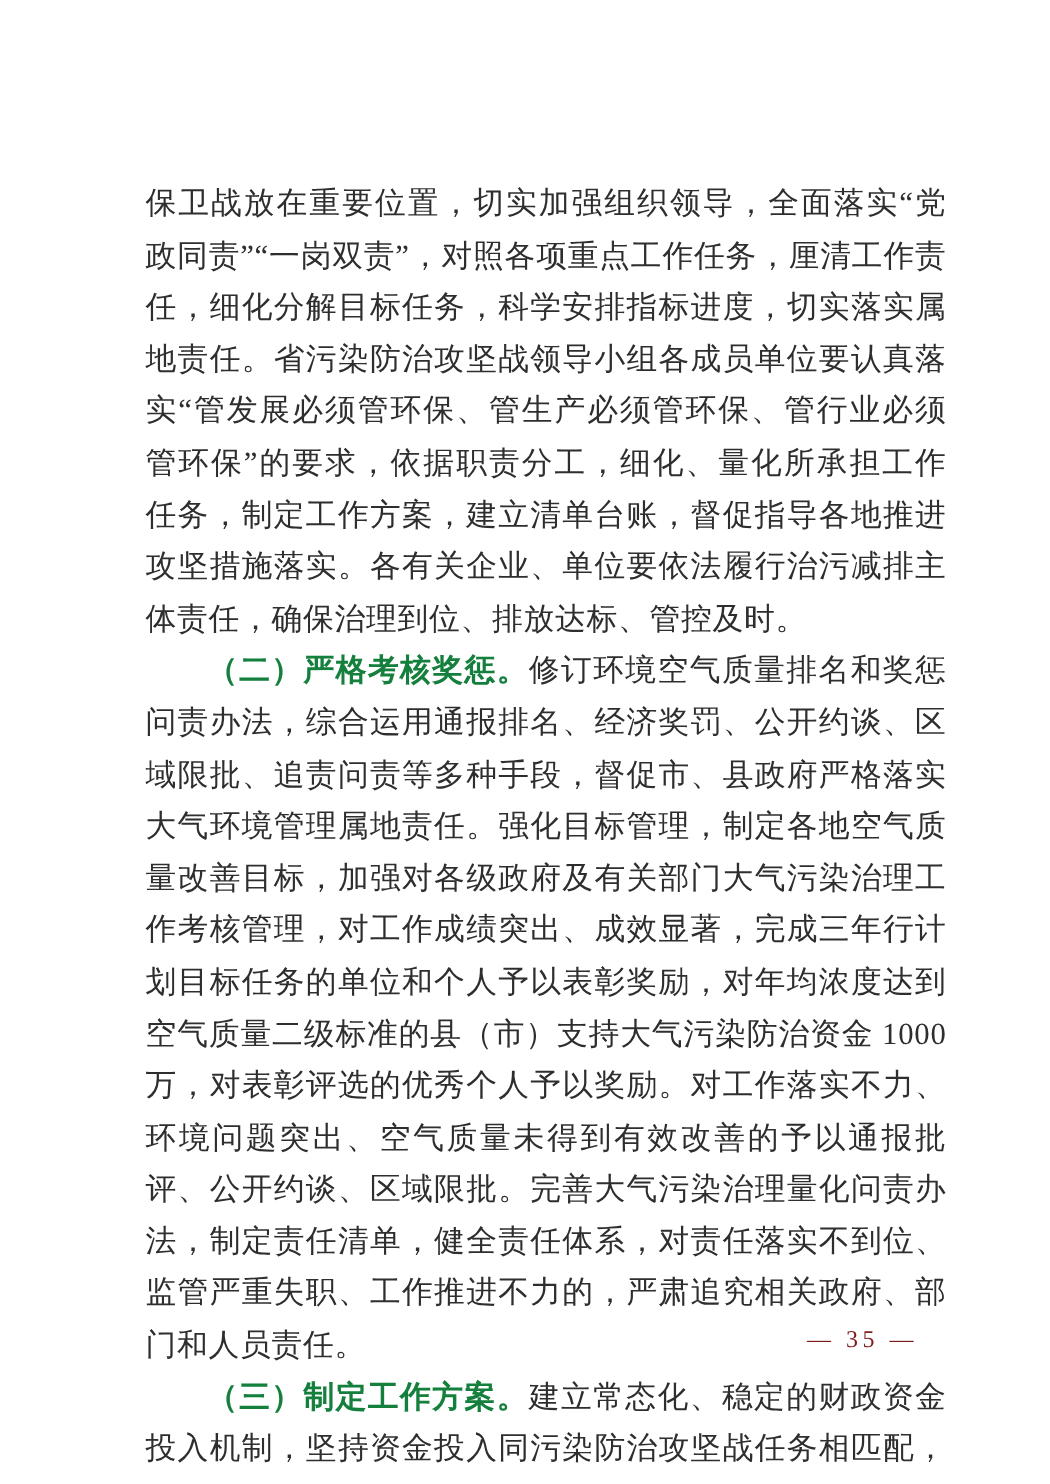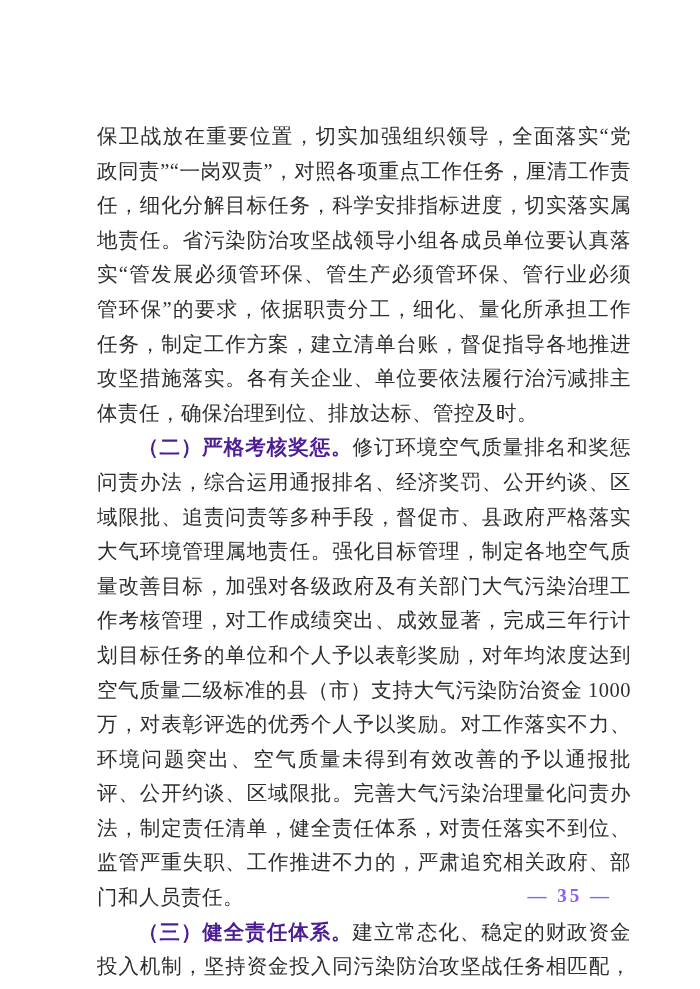--- a/index.html
+++ b/index.html
@@ -30,36 +30,35 @@
   }
   .doc-body p {
     margin: 0;
     padding: 0;
   }
   .para-indent {
     text-indent: 2em;
   }
   .run-bold {
     font-weight: 700;
-    color: #4c1d95;
+    color: #15803d;
   }
   .page-number {
     position: absolute;
     top: 885px;
     right: 100px;
-    font-size: 19px;
-    color: #8b5cf6;
+    font-size: 16px;
+    color: #7f1d1d;
     letter-spacing: 3px;
     white-space: nowrap;
-    font-weight: bold;
   }
 </style>
 </head>
 <body>
 
 <div class="page">
   <div class="doc-body">
       <p class=""><span>保卫战放在重要位置，切实加强组织领导，全面落实“党政同责”“一岗双责”，对照各项重点工作任务，厘清工作责任，细化分解目标任务，科学安排指标进度，切实落实属地责任。省污染防治攻坚战领导小组各成员单位要认真落实“管发展必须管环保、管生产必须管环保、管行业必须管环保”的要求，依据职责分工，细化、量化所承担工作任务，制定工作方案，建立清单台账，督促指导各地推进攻坚措施落实。各有关企业、单位要依法履行治污减排主体责任，确保治理到位、排放达标、管控及时。</span></p>
       <p class="para-indent"><span class="run-bold">（二）严格考核奖惩。</span><span>修订环境空气质量排名和奖惩问责办法，综合运用通报排名、经济奖罚、公开约谈、区域限批、追责问责等多种手段，督促市、县政府严格落实大气环境管理属地责任。强化目标管理，制定各地空气质量改善目标，加强对各级政府及有关部门大气污染治理工作考核管理，对工作成绩突出、成效显著，完成三年行计划目标任务的单位和个人予以表彰奖励，对年均浓度达到空气质量二级标准的县（市）支持大气污染防治资金 1000 万，对表彰评选的优秀个人予以奖励。对工作落实不力、环境问题突出、空气质量未得到有效改善的予以通报批评、公开约谈、区域限批。完善大气污染治理量化问责办法，制定责任清单，健全责任体系，对责任落实不到位、监管严重失职、工作推进不力的，严肃追究相关政府、部门和人员责任。</span></p>
-      <p class="para-indent"><span class="run-bold">（三）健全责任体系。</span><span>建立常态化、稳定的财政资金投入机制，坚持资金投入同污染防治攻坚战任务相匹配，加大对过剩产</span></p>
+      <p class="para-indent"><span class="run-bold">（三）制定工作方案。</span><span>建立常态化、稳定的财政资金投入机制，坚持资金投入同污染防治攻坚战任务相匹配，加大对过剩产</span></p>
     </div>
   <div class="page-number">— 35 —</div>
 </div>
 
 </body></html>

